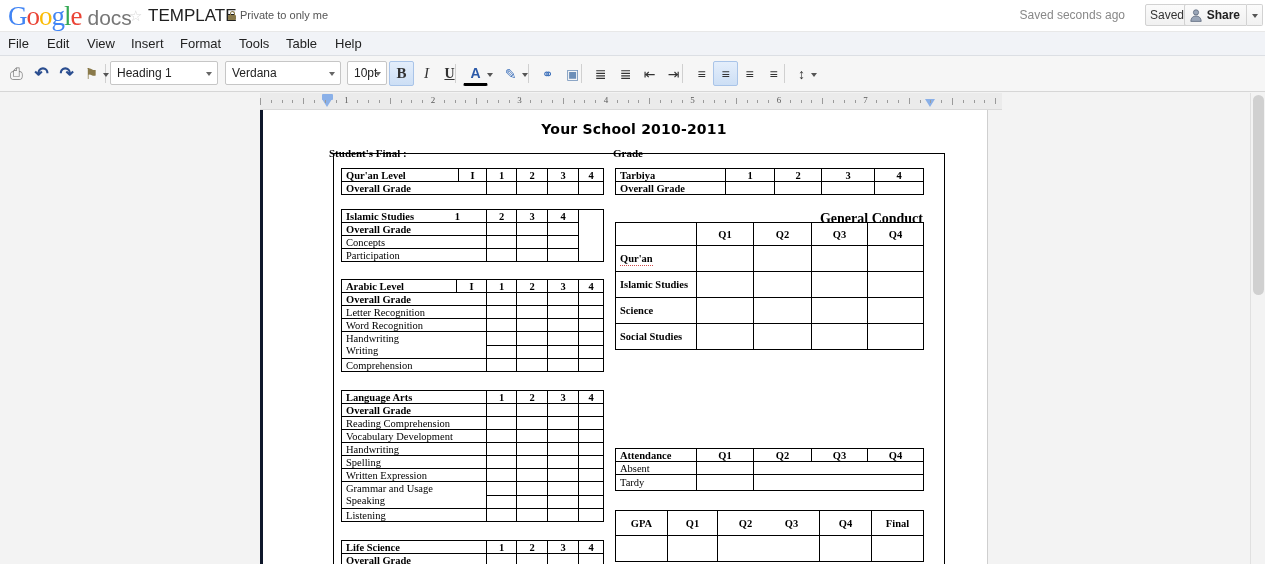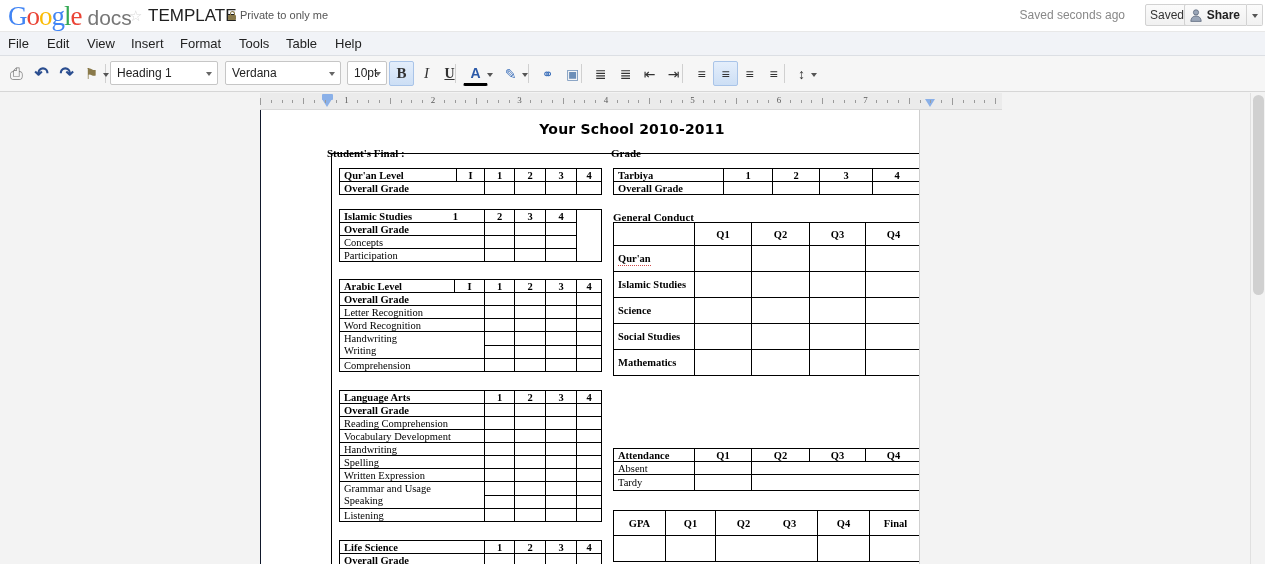--- a/index.html
+++ b/index.html
@@ -182,23 +182,23 @@
   }
   .indent-marker .top {
     position: absolute; left: 0; top: 0;
     width: 11px; height: 6px; background: #8ab0e8;
     border-radius: 1px;
   }
 
   
   #page {
     position: absolute; left: 260px; top: 110px;
-    width: 660px; height: 454px;
+    width: 728px; height: 454px;
     background: #ffffff;
-    border-left: 1px solid #0f172a;
+    border-left: 3px solid #0f172a;
     border-right: 1px solid #cfcfcf;
     overflow: hidden;
   }
 
   #doc-heading {
     position: absolute; left: 0; top: 11px; width: 742px;
     text-align: center;
     font-family: "DejaVu Sans", sans-serif;
     font-size: 14px; font-weight: bold; color: #000;
     letter-spacing: 0.2px;
@@ -249,22 +249,22 @@
   .rtable.thick > tbody > tr > td { border-color: #000; }
 
   .spellcheck {
     border-bottom: 1.5px dotted #d04a4a;
     padding-bottom: 1px;
   }
 
   .sec-title {
     position: absolute;
     font-family: "Liberation Serif", serif;
-    font-size: 11px; font-weight: bold; color: #000;
-    text-align: left; white-space: nowrap;
+    font-size: 14px; font-weight: bold; color: #000;
+    text-align: right; white-space: nowrap;
   }
 
   
   #scrollbar-track {
     position: absolute; right: 0; top: 93px; width: 15px; height: 471px;
     background: #f3f3f3; border-left: 1px solid #e0e0e0;
   }
   #scrollbar-thumb {
     position: absolute; left: 2px; top: 2px; width: 11px; height: 200px;
     background: #d0d0d0; border-radius: 6px; cursor: pointer;
@@ -770,27 +770,20 @@
           <td></td>
           <td></td>
       </tr>
       <tr>
         <td class="bold" style="height:26px;">Social Studies</td>
         <td></td>
           <td></td>
           <td></td>
           <td></td>
       </tr>
-      <tr>
-        <td class="bold" style="height:26px;">Mathematics</td>
-        <td></td>
-          <td></td>
-          <td></td>
-          <td></td>
-      </tr>
     </tbody>
   </table>
 
   <table class="rtable thick" style="left:352px; top:338px; width:308px;">
     <colgroup>
         <col style="width:81px">
         <col style="width:57px">
         <col style="width:58px">
         <col style="width:56px">
         <col style="width:56px">

